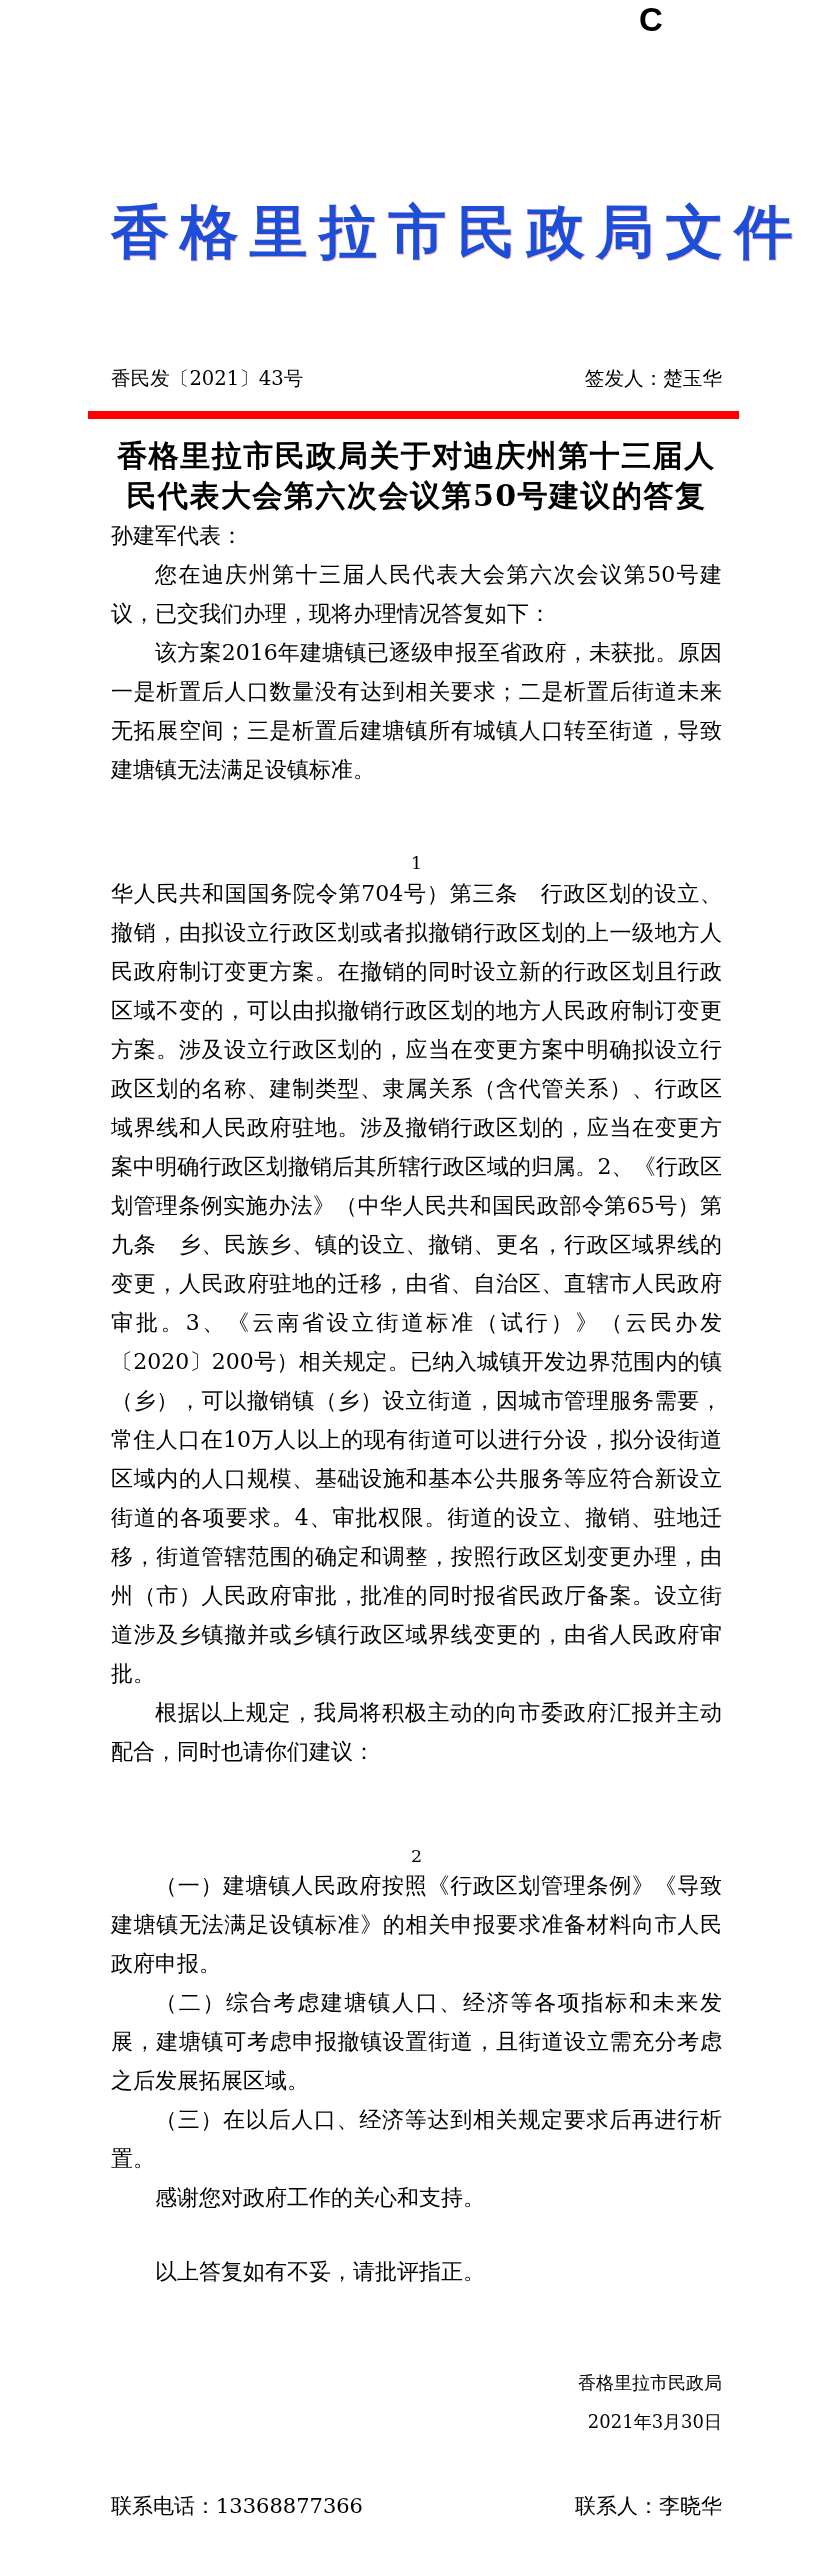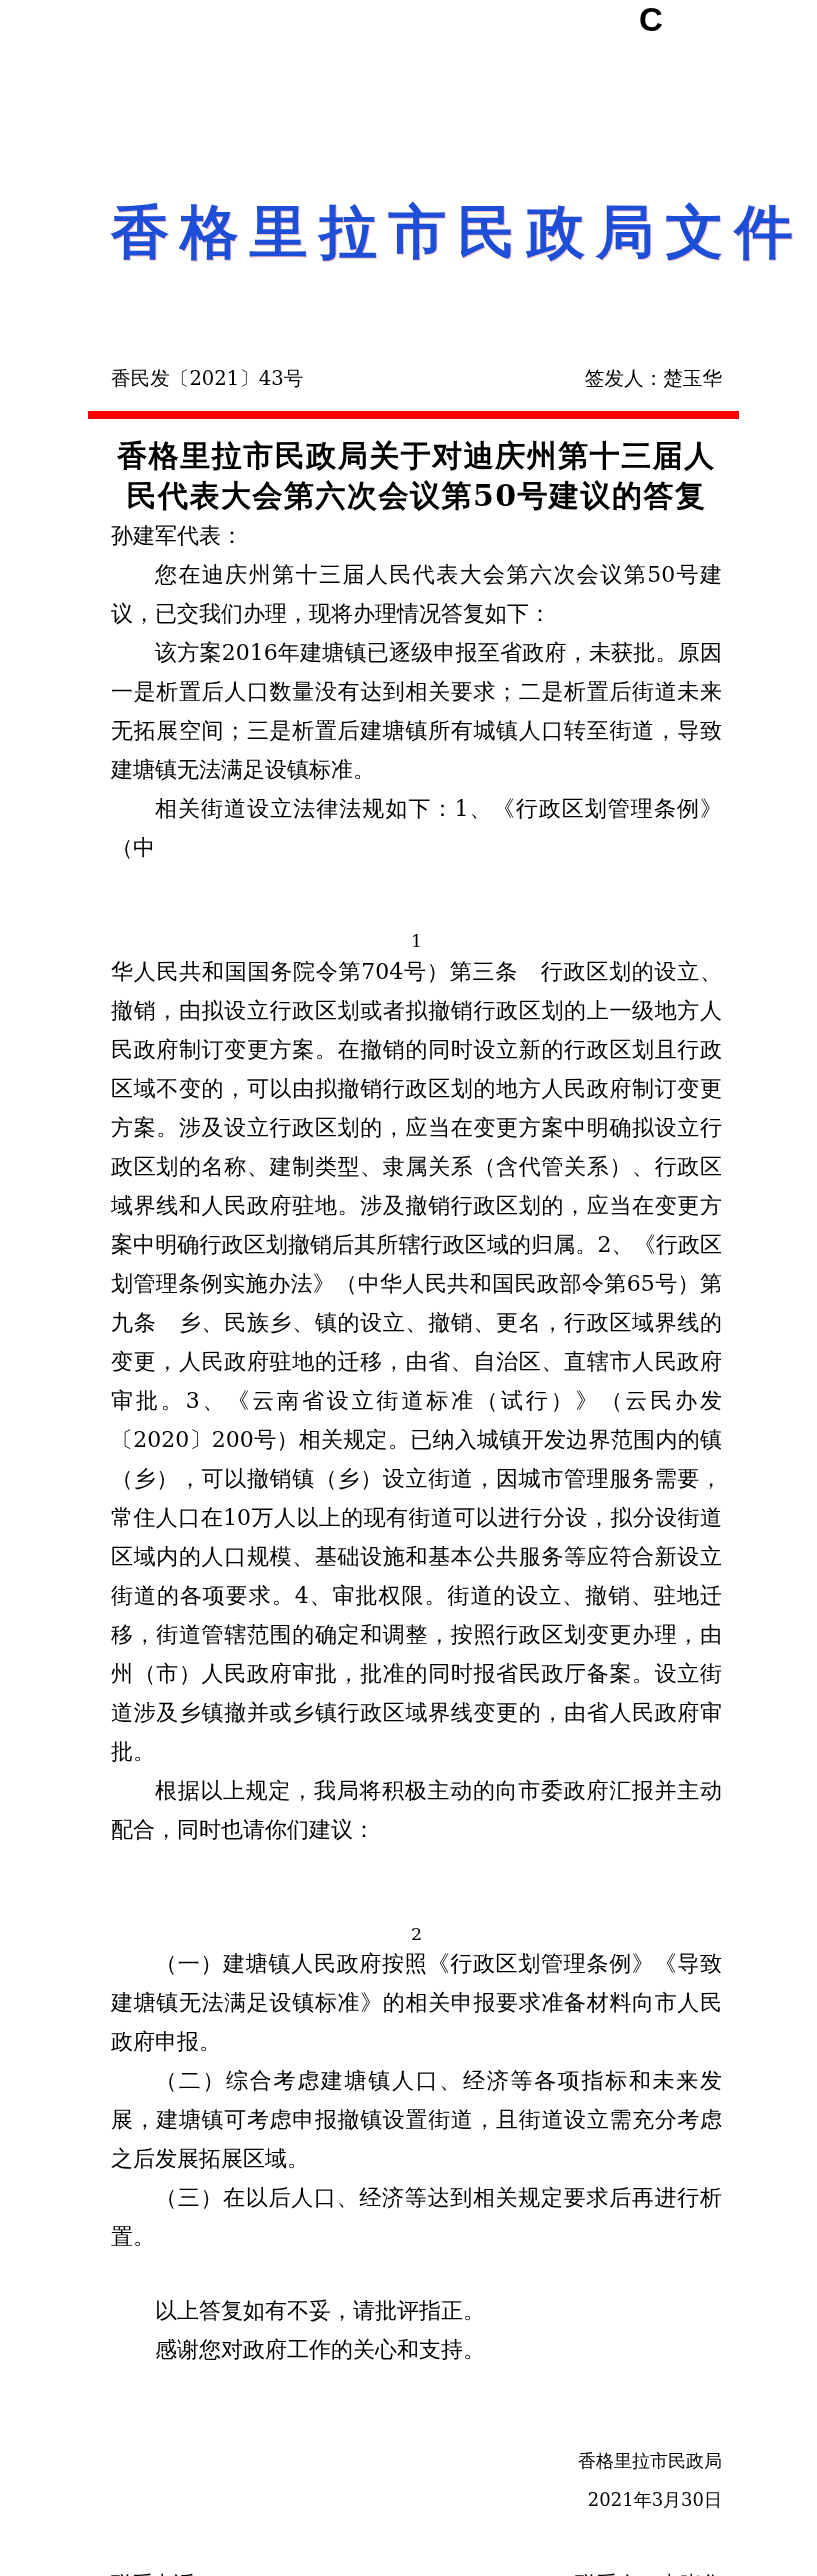--- a/index.html
+++ b/index.html
@@ -104,39 +104,38 @@
   <div class="red-rule"></div>
 
   <div class="subject">香格里拉市民政局关于对迪庆州第十三届人民代表大会第六次会议第50号建议的答复</div>
 
   <p class="para">孙建军代表：</p>
 
   <p class="para indent">您在迪庆州第十三届人民代表大会第六次会议第50号建议，已交我们办理，现将办理情况答复如下：</p>
 
   <p class="para indent">该方案2016年建塘镇已逐级申报至省政府，未获批。原因一是析置后人口数量没有达到相关要求；二是析置后街道未来无拓展空间；三是析置后建塘镇所有城镇人口转至街道，导致建塘镇无法满足设镇标准。</p>
 
-  <p class="para indent">相关街道设立法律法规如下：1、《行政区划管理条例》（中</p>
 
   <div class="pagenum pagenum-1">1</div>
 
   <p class="para">华人民共和国国务院令第704号）第三条　行政区划的设立、撤销，由拟设立行政区划或者拟撤销行政区划的上一级地方人民政府制订变更方案。在撤销的同时设立新的行政区划且行政区域不变的，可以由拟撤销行政区划的地方人民政府制订变更方案。涉及设立行政区划的，应当在变更方案中明确拟设立行政区划的名称、建制类型、隶属关系（含代管关系）、行政区域界线和人民政府驻地。涉及撤销行政区划的，应当在变更方案中明确行政区划撤销后其所辖行政区域的归属。2、《行政区划管理条例实施办法》（中华人民共和国民政部令第65号）第九条　乡、民族乡、镇的设立、撤销、更名，行政区域界线的变更，人民政府驻地的迁移，由省、自治区、直辖市人民政府审批。3、《云南省设立街道标准（试行）》（云民办发〔2020〕200号）相关规定。已纳入城镇开发边界范围内的镇（乡），可以撤销镇（乡）设立街道，因城市管理服务需要，常住人口在10万人以上的现有街道可以进行分设，拟分设街道区域内的人口规模、基础设施和基本公共服务等应符合新设立街道的各项要求。4、审批权限。街道的设立、撤销、驻地迁移，街道管辖范围的确定和调整，按照行政区划变更办理，由州（市）人民政府审批，批准的同时报省民政厅备案。设立街道涉及乡镇撤并或乡镇行政区域界线变更的，由省人民政府审批。</p>
 
   <p class="para indent">根据以上规定，我局将积极主动的向市委政府汇报并主动配合，同时也请你们建议：</p>
 
   <div class="pagenum pagenum-2">2</div>
 
   <p class="para indent">（一）建塘镇人民政府按照《行政区划管理条例》《导致建塘镇无法满足设镇标准》的相关申报要求准备材料向市人民政府申报。</p>
 
   <p class="para indent">（二）综合考虑建塘镇人口、经济等各项指标和未来发展，建塘镇可考虑申报撤镇设置街道，且街道设立需充分考虑之后发展拓展区域。</p>
 
   <p class="para indent">（三）在以后人口、经济等达到相关规定要求后再进行析置。</p>
 
+  <p class="para indent">感谢您对政府工作的关心和支持。</p>
+
   <p class="para indent closing-first">以上答复如有不妥，请批评指正。</p>
-
-  <p class="para indent">感谢您对政府工作的关心和支持。</p>
 
   <div class="signature-block">
     <div>香格里拉市民政局</div>
     <div>2021年3月30日</div>
   </div>
 
   <div class="contact-row">
     <span>联系电话：13368877366</span>
     <span>联系人：李晓华</span>
   </div>

